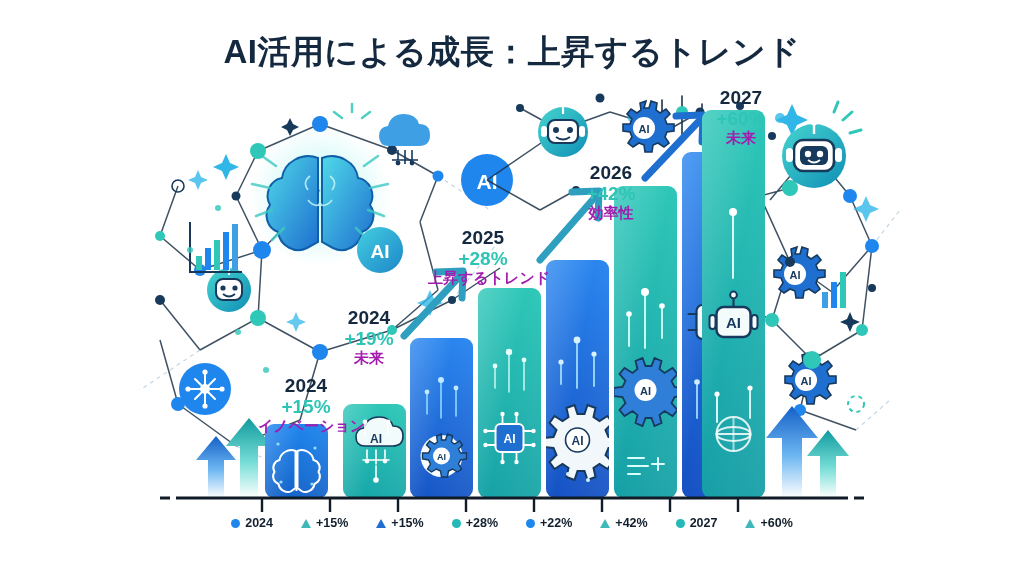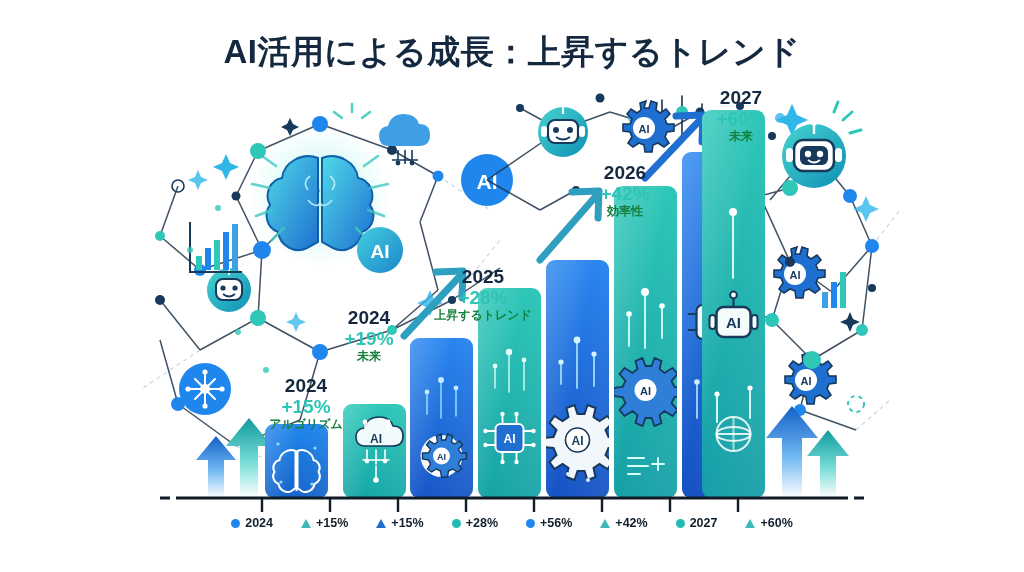--- a/index.html
+++ b/index.html
@@ -34,21 +34,21 @@
     overflow: hidden;
   }
   .bar .shine {
     position: absolute; inset: 0;
     background: linear-gradient(100deg, rgba(255,255,255,.20) 0%, rgba(255,255,255,0) 48%, rgba(255,255,255,.07) 100%);
   }
 
   .annot { position: absolute; text-align: center; white-space: nowrap; z-index: 4; }
   .annot .yr  { font-size: 19px; font-weight: bold; color: #14293f; line-height: 1.06; }
   .annot .pct { font-size: 19px; font-weight: bold; color: #2ec4b6; line-height: 1.12; }
-  .annot .tag { font-size: 12px; font-weight: bold; color: #15803d; line-height: 1.2; }
+  .annot .tag { font-size: 15px; font-weight: bold; color: #a21caf; line-height: 1.2; }
 
   .legend {
     position: absolute;
     left: 0; top: 516px; width: 1024px;
     display: flex; justify-content: center; align-items: center;
     gap: 28px;
     z-index: 5;
   }
   .legend-item { display: flex; align-items: center; gap: 5px; }
   .legend-item .lbl { font-size: 12.5px; font-weight: bold; color: #12202e; }
@@ -580,33 +580,33 @@
         </g>
       </svg>
     </div>
   </div>
 
   <div class="title">AI活用による成長：上昇するトレンド</div>
 
   <div class="annot" style="left:258px; top:376px; width:96px;">
     <div class="yr">2024</div>
     <div class="pct">+15%</div>
-    <div class="tag">アルゴリズム</div>
+    <div class="tag">イノベーション</div>
   </div>
   <div class="annot" style="left:324px; top:308px; width:90px;">
     <div class="yr">2024</div>
     <div class="pct">+19%</div>
     <div class="tag">未来</div>
   </div>
-  <div class="annot" style="left:428px; top:228px; width:110px;margin-top:39px;">
+  <div class="annot" style="left:428px; top:228px; width:110px;">
     <div class="yr">2025</div>
     <div class="pct">+28%</div>
     <div class="tag">上昇するトレンド</div>
   </div>
-  <div class="annot" style="left:584px; top:163px; width:82px;">
+  <div class="annot" style="left:570px; top:163px; width:82px;">
     <div class="yr">2026</div>
     <div class="pct">+42%</div>
     <div class="tag">効率性</div>
   </div>
   <div class="annot" style="left:700px; top:88px; width:82px;">
     <div class="yr">2027</div>
     <div class="pct">+60%</div>
     <div class="tag">未来</div>
   </div>
 
@@ -638,21 +638,21 @@
     <div class="legend-item">
       <span class="mk tri" style="color:#1f6fd0;"></span>
       <span class="lbl">+15%</span>
     </div>
     <div class="legend-item">
       <span class="mk dot" style="background:#22b9b6;"></span>
       <span class="lbl">+28%</span>
     </div>
     <div class="legend-item">
       <span class="mk dot" style="background:#1f86ee;"></span>
-      <span class="lbl">+56%</span>
+      <span class="lbl">+22%</span>
     </div>
     <div class="legend-item">
       <span class="mk tri" style="color:#3fb8bb;"></span>
       <span class="lbl">+42%</span>
     </div>
     <div class="legend-item">
       <span class="mk dot" style="background:#22b9b6;"></span>
       <span class="lbl">2027</span>
     </div>
     <div class="legend-item">

